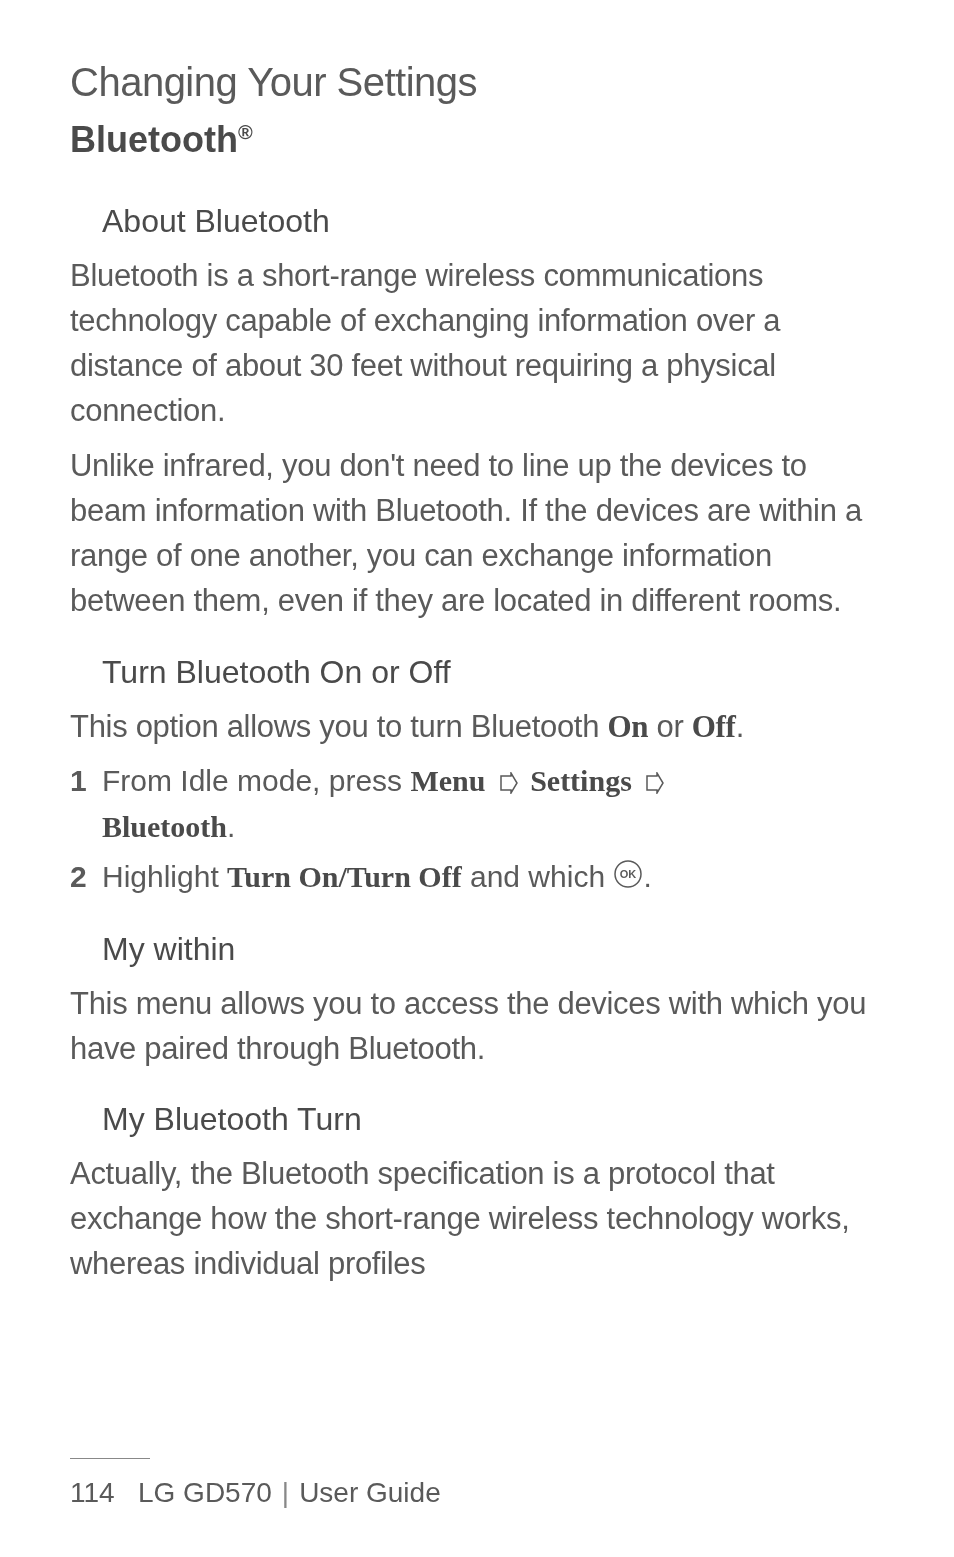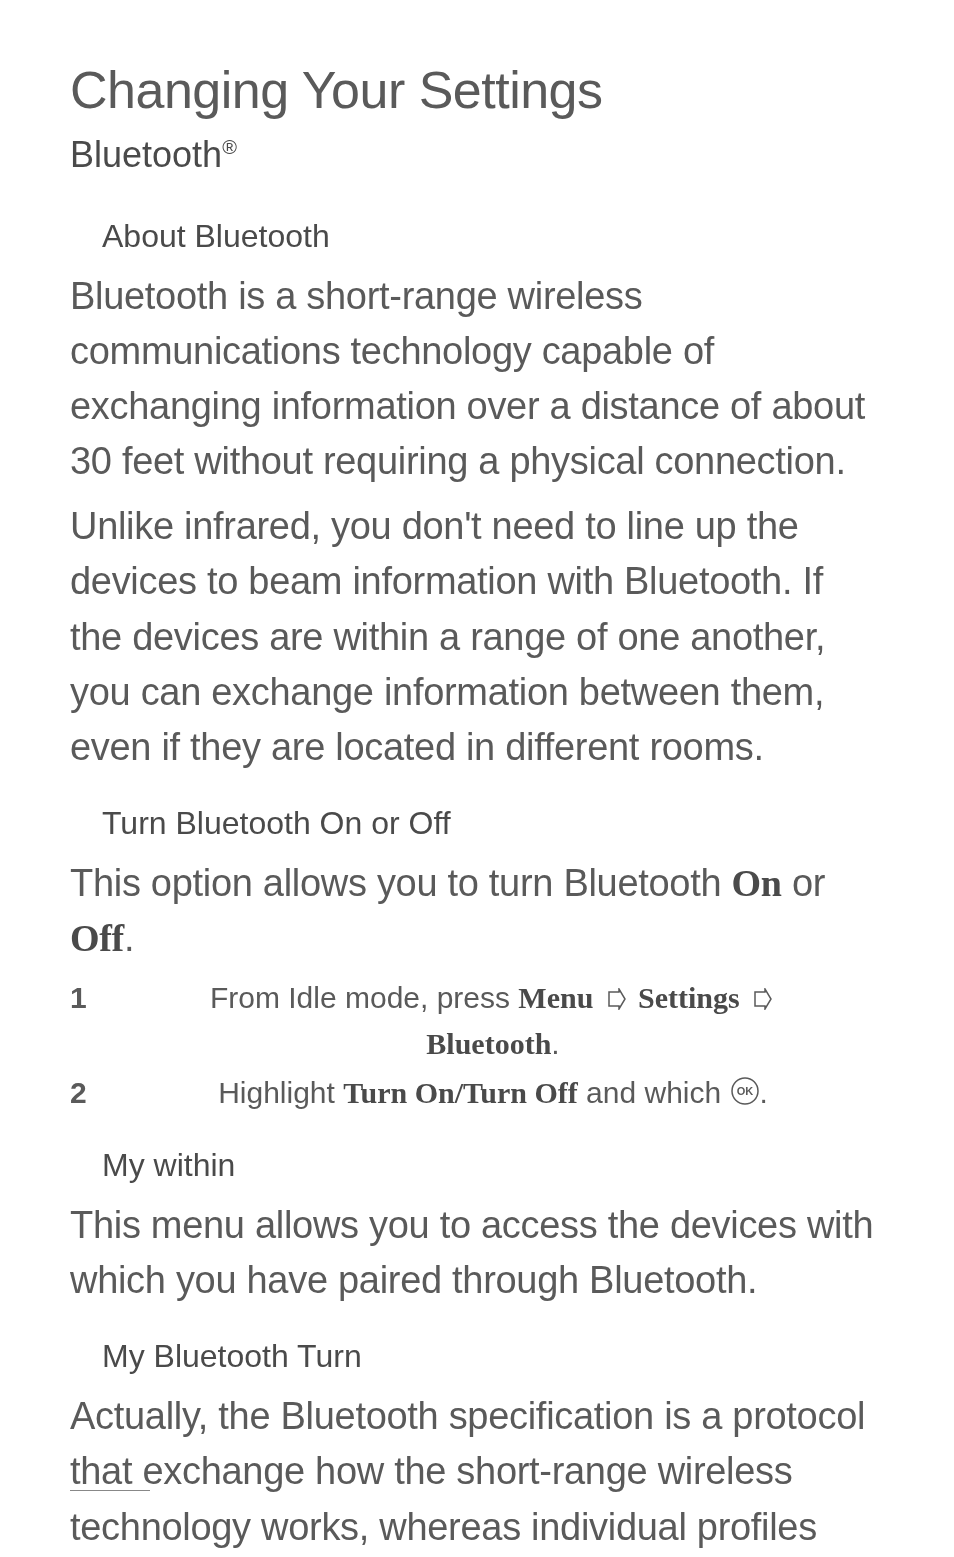--- a/index.html
+++ b/index.html
@@ -10,66 +10,65 @@
     body {
       font-family: Arial, Helvetica, sans-serif;
       color: #5a5a5a;
       background: #ffffff;
       width: 954px;
       height: 1557px;
       padding: 60px 70px 40px 70px;
       position: relative;
     }
     .page-title {
-      font-size: 52px;
+      font-size: 40px;
       font-weight: normal;
       color: #5a5a5a;
       margin-bottom: 14px;
       letter-spacing: -0.5px;
     }
     .section-title {
       font-size: 36px;
-      font-weight: normal;
+      font-weight: bold;
       color: #4a4a4a;
       margin-bottom: 42px;
     }
     .section-title sup {
       font-size: 20px;
       vertical-align: super;
     }
     .subsection-title {
       font-size: 32px;
       font-weight: normal;
       color: #4a4a4a;
       margin-bottom: 14px;
       margin-top: 30px;
       margin-left: 32px;
     }
     .body-text {
-      font-size: 38px;
+      font-size: 31px;
       line-height: 1.45;
       color: #5a5a5a;
       margin-bottom: 10px;
       letter-spacing: -0.3px;
     }
     .list-item {
       font-size: 30px;
       line-height: 1.45;
       color: #5a5a5a;
       display: flex;
       margin-bottom: 6px;
     }
     .list-item .num {
       font-weight: bold;
       margin-right: 14px;
       min-width: 18px;
     }
     .list-item .content {
       flex: 1;
-      text-align: center;
     }
     .bold {
       font-weight: bold;
       color: #4a4a4a;
       font-family: Liberation Serif, serif;
     }
     .arrow-icon {
       display: inline-block;
       vertical-align: middle;
       margin: 0 3px;
@@ -151,13 +150,16 @@
 </div>
 
 <h3 class="subsection-title">My within</h3>
 <p class="body-text">This menu allows you to access the devices with which you have paired through Bluetooth.</p>
 
 <h3 class="subsection-title">My Bluetooth Turn</h3>
 <p class="body-text">Actually, the Bluetooth specification is a protocol that exchange how the short-range wireless technology works, whereas individual profiles</p>
 
 <div class="footer">
   <div class="footer-line"></div>
+  <div class="footer-text">
+    <span>114</span>&nbsp;&nbsp;&nbsp;<span>LG GD570</span><span class="divider">|</span><span>User Guide</span>
+  </div>
 </div>
 
 </body></html>

